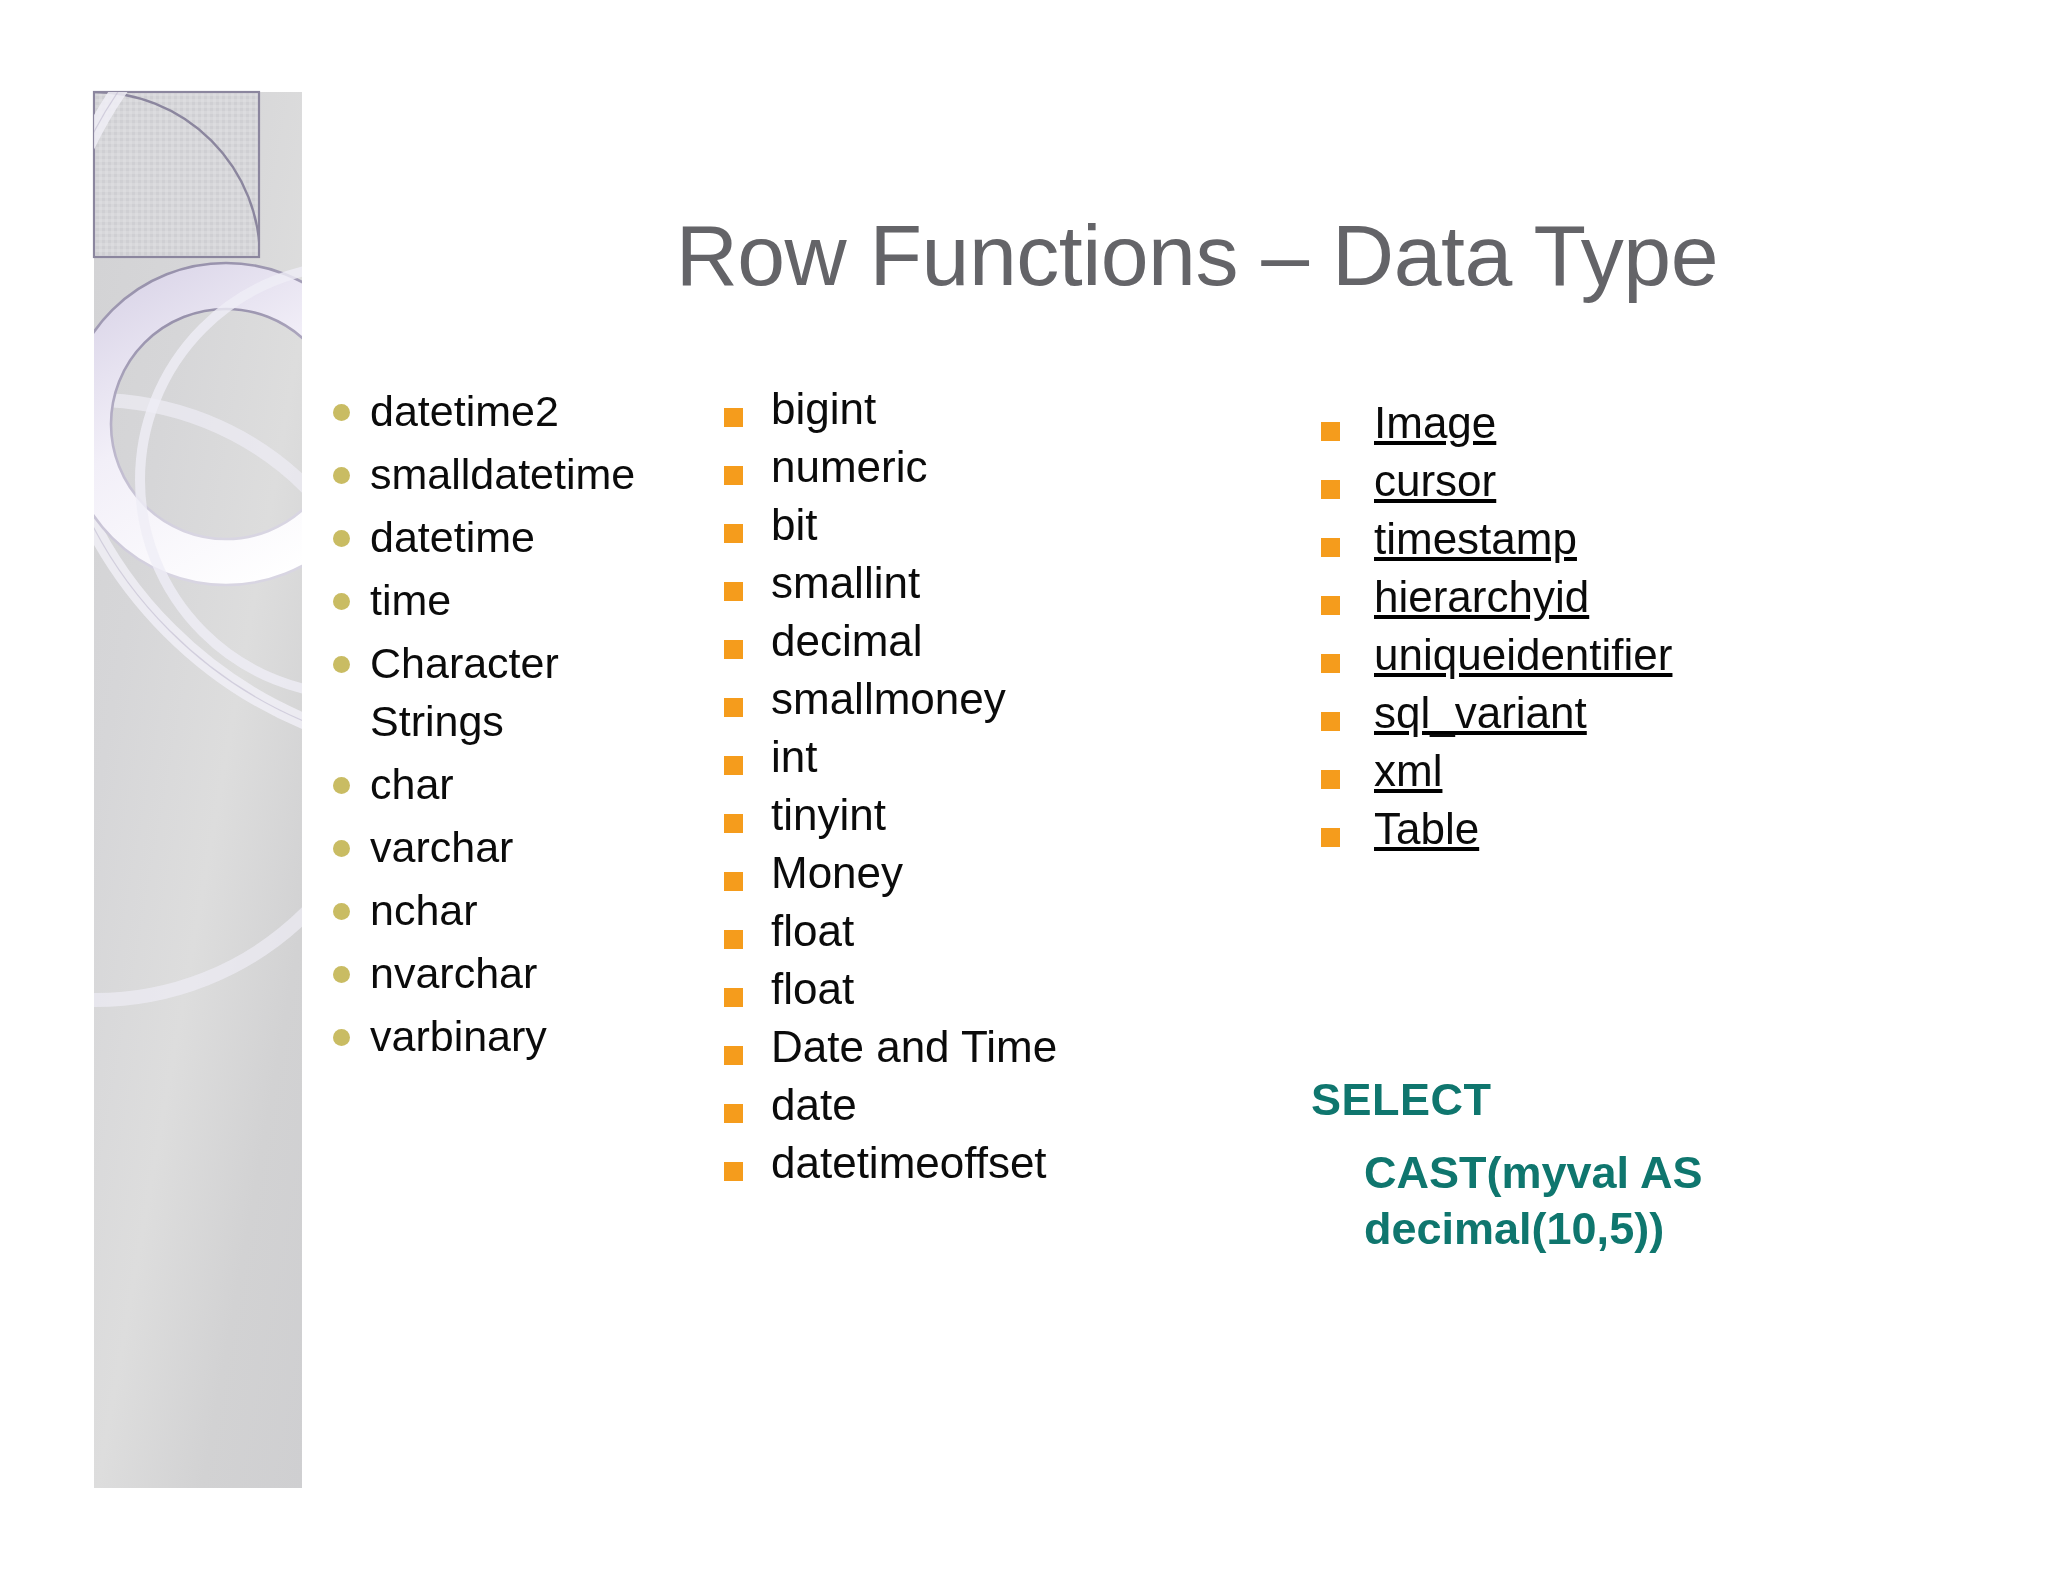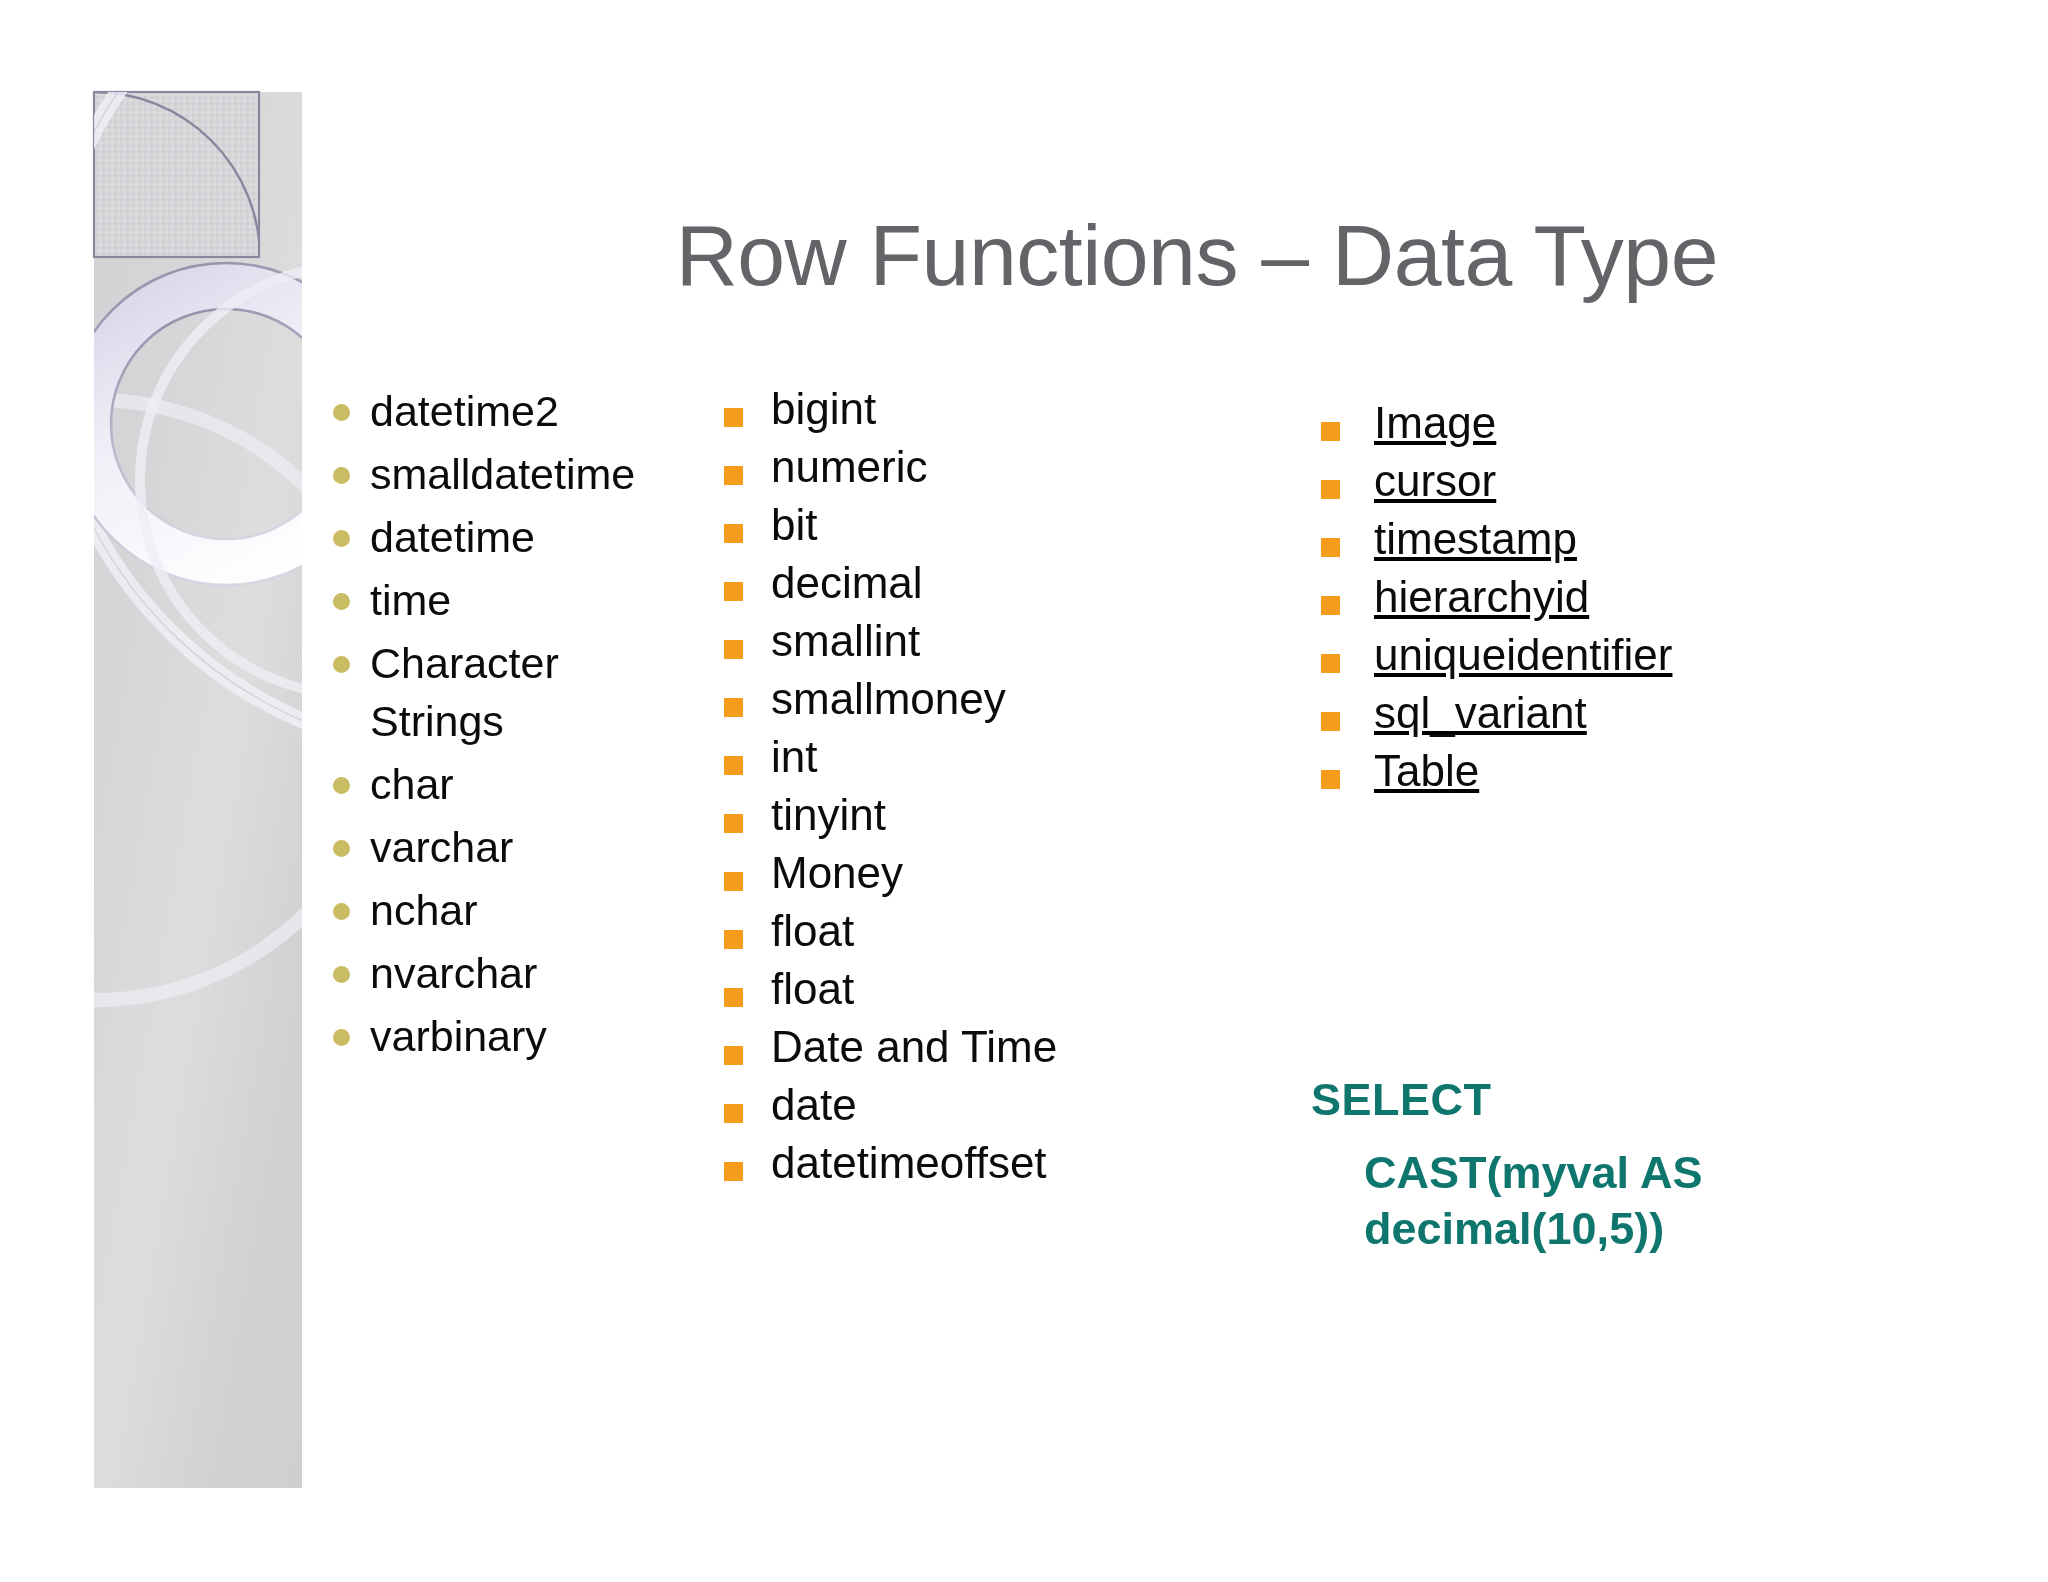--- a/index.html
+++ b/index.html
@@ -254,28 +254,28 @@
     <div class="bullet-row">
       <span class="bullet-mark sq-mark" style="background: rgb(245, 156, 28); position: absolute; left: 0px;"></span>
       <span class="bullet-label">numeric</span>
     </div>
     <div class="bullet-row">
       <span class="bullet-mark sq-mark" style="background: rgb(245, 156, 28); position: absolute; left: 0px;"></span>
       <span class="bullet-label">bit</span>
     </div>
     <div class="bullet-row">
       <span class="bullet-mark sq-mark" style="background: rgb(245, 156, 28); position: absolute; left: 0px;"></span>
+      <span class="bullet-label">smallint</span>
+    </div>
+    <div class="bullet-row">
+      <span class="bullet-mark sq-mark" style="background: rgb(245, 156, 28); position: absolute; left: 0px;"></span>
       <span class="bullet-label">decimal</span>
     </div>
     <div class="bullet-row">
       <span class="bullet-mark sq-mark" style="background: rgb(245, 156, 28); position: absolute; left: 0px;"></span>
-      <span class="bullet-label">smallint</span>
-    </div>
-    <div class="bullet-row">
-      <span class="bullet-mark sq-mark" style="background: rgb(245, 156, 28); position: absolute; left: 0px;"></span>
       <span class="bullet-label">smallmoney</span>
     </div>
     <div class="bullet-row">
       <span class="bullet-mark sq-mark" style="background: rgb(245, 156, 28); position: absolute; left: 0px;"></span>
       <span class="bullet-label">int</span>
     </div>
     <div class="bullet-row">
       <span class="bullet-mark sq-mark" style="background: rgb(245, 156, 28); position: absolute; left: 0px;"></span>
       <span class="bullet-label">tinyint</span>
     </div>
@@ -322,20 +322,24 @@
       <span class="bullet-mark sq-mark" style="background: rgb(245, 156, 28); position: absolute; left: 0px;"></span>
       <span class="bullet-label">hierarchyid</span>
     </div>
     <div class="bullet-row">
       <span class="bullet-mark sq-mark" style="background: rgb(245, 156, 28); position: absolute; left: 0px;"></span>
       <span class="bullet-label">uniqueidentifier</span>
     </div>
     <div class="bullet-row">
       <span class="bullet-mark sq-mark" style="background: rgb(245, 156, 28); position: absolute; left: 0px;"></span>
       <span class="bullet-label">sql_variant</span>
+    </div>
+    <div class="bullet-row">
+      <span class="bullet-mark sq-mark" style="background: rgb(245, 156, 28); position: absolute; left: 0px;"></span>
+      <span class="bullet-label">xml</span>
     </div>
     <div class="bullet-row">
       <span class="bullet-mark sq-mark" style="background: rgb(245, 156, 28); position: absolute; left: 0px;"></span>
       <span class="bullet-label">Table</span>
     </div>
   </div>
 
 <div id="code-block">
   <div id="code-line-1">SELECT</div>
   <div id="code-line-2">CAST(myval AS decimal(10,5))</div>

